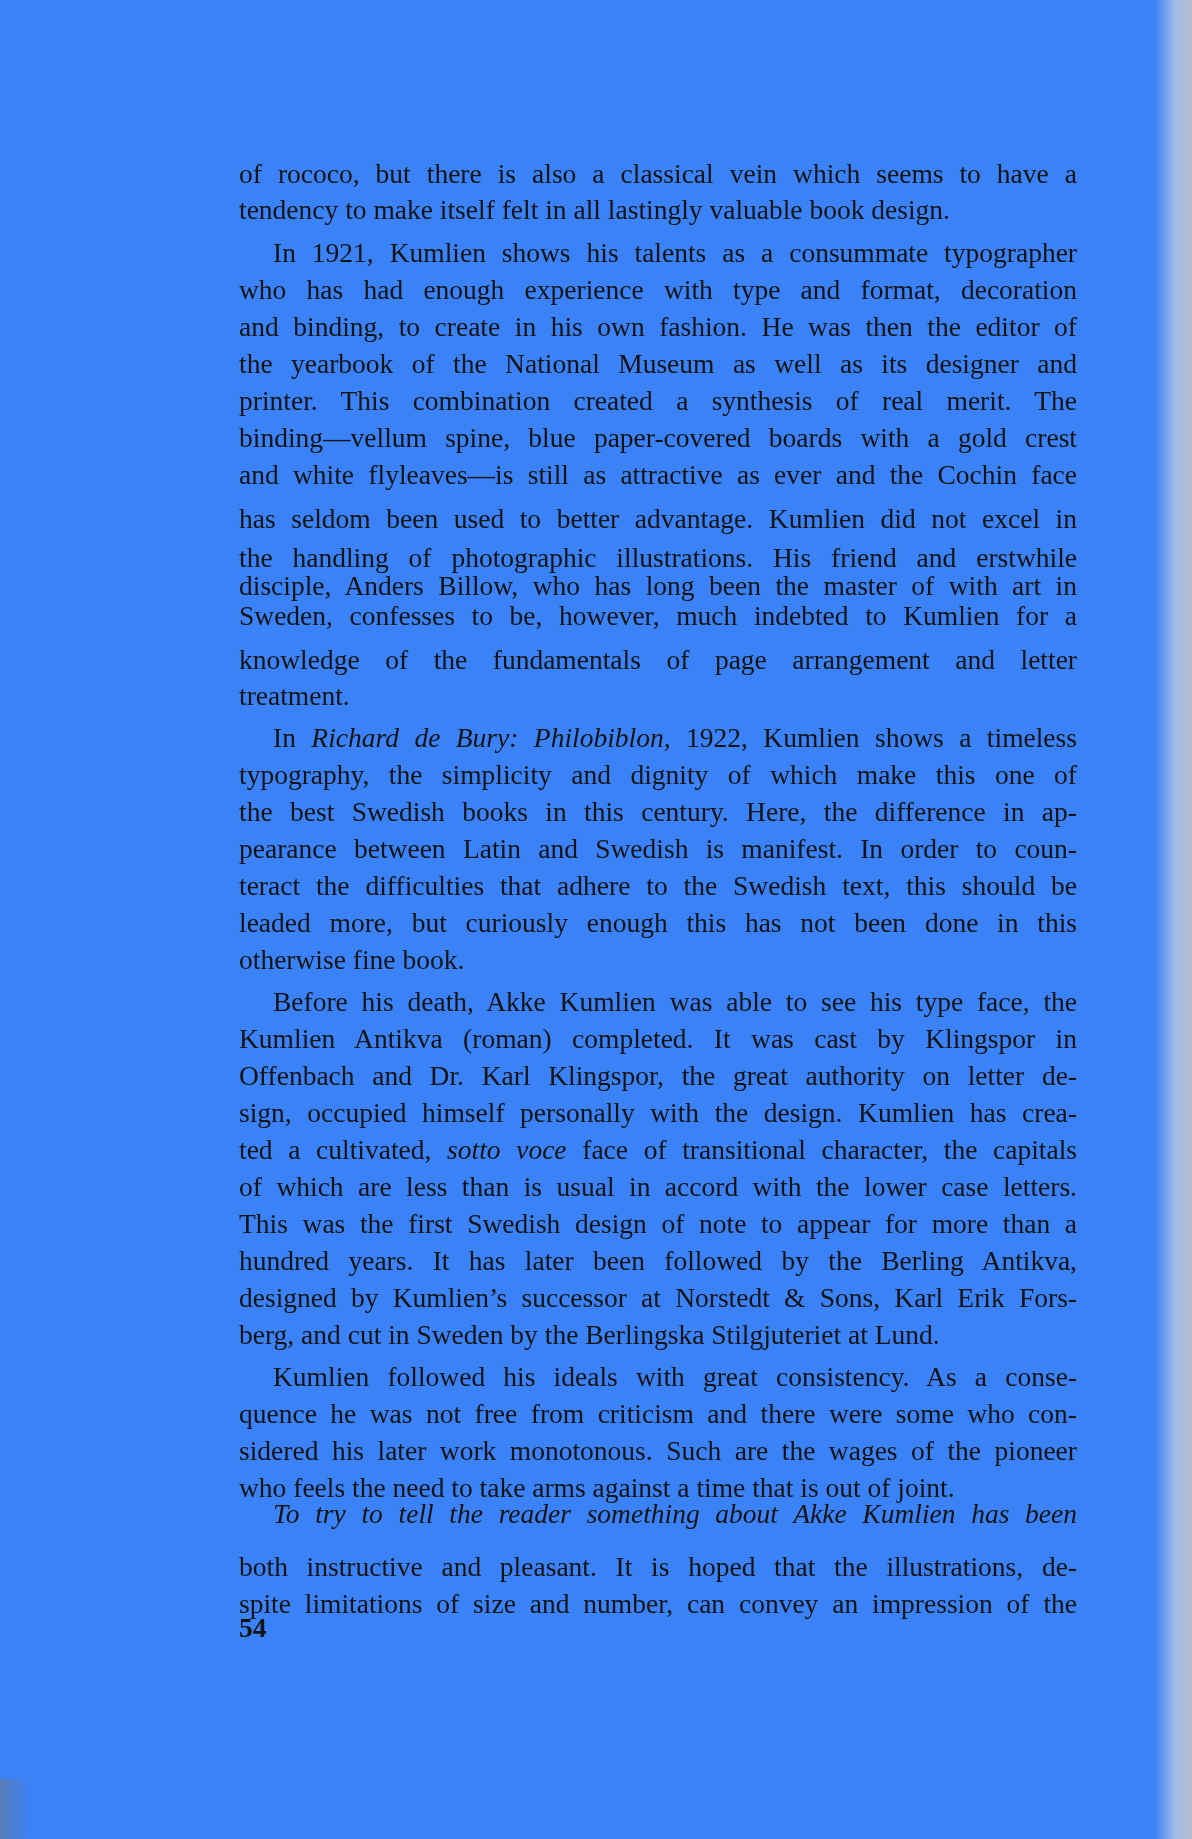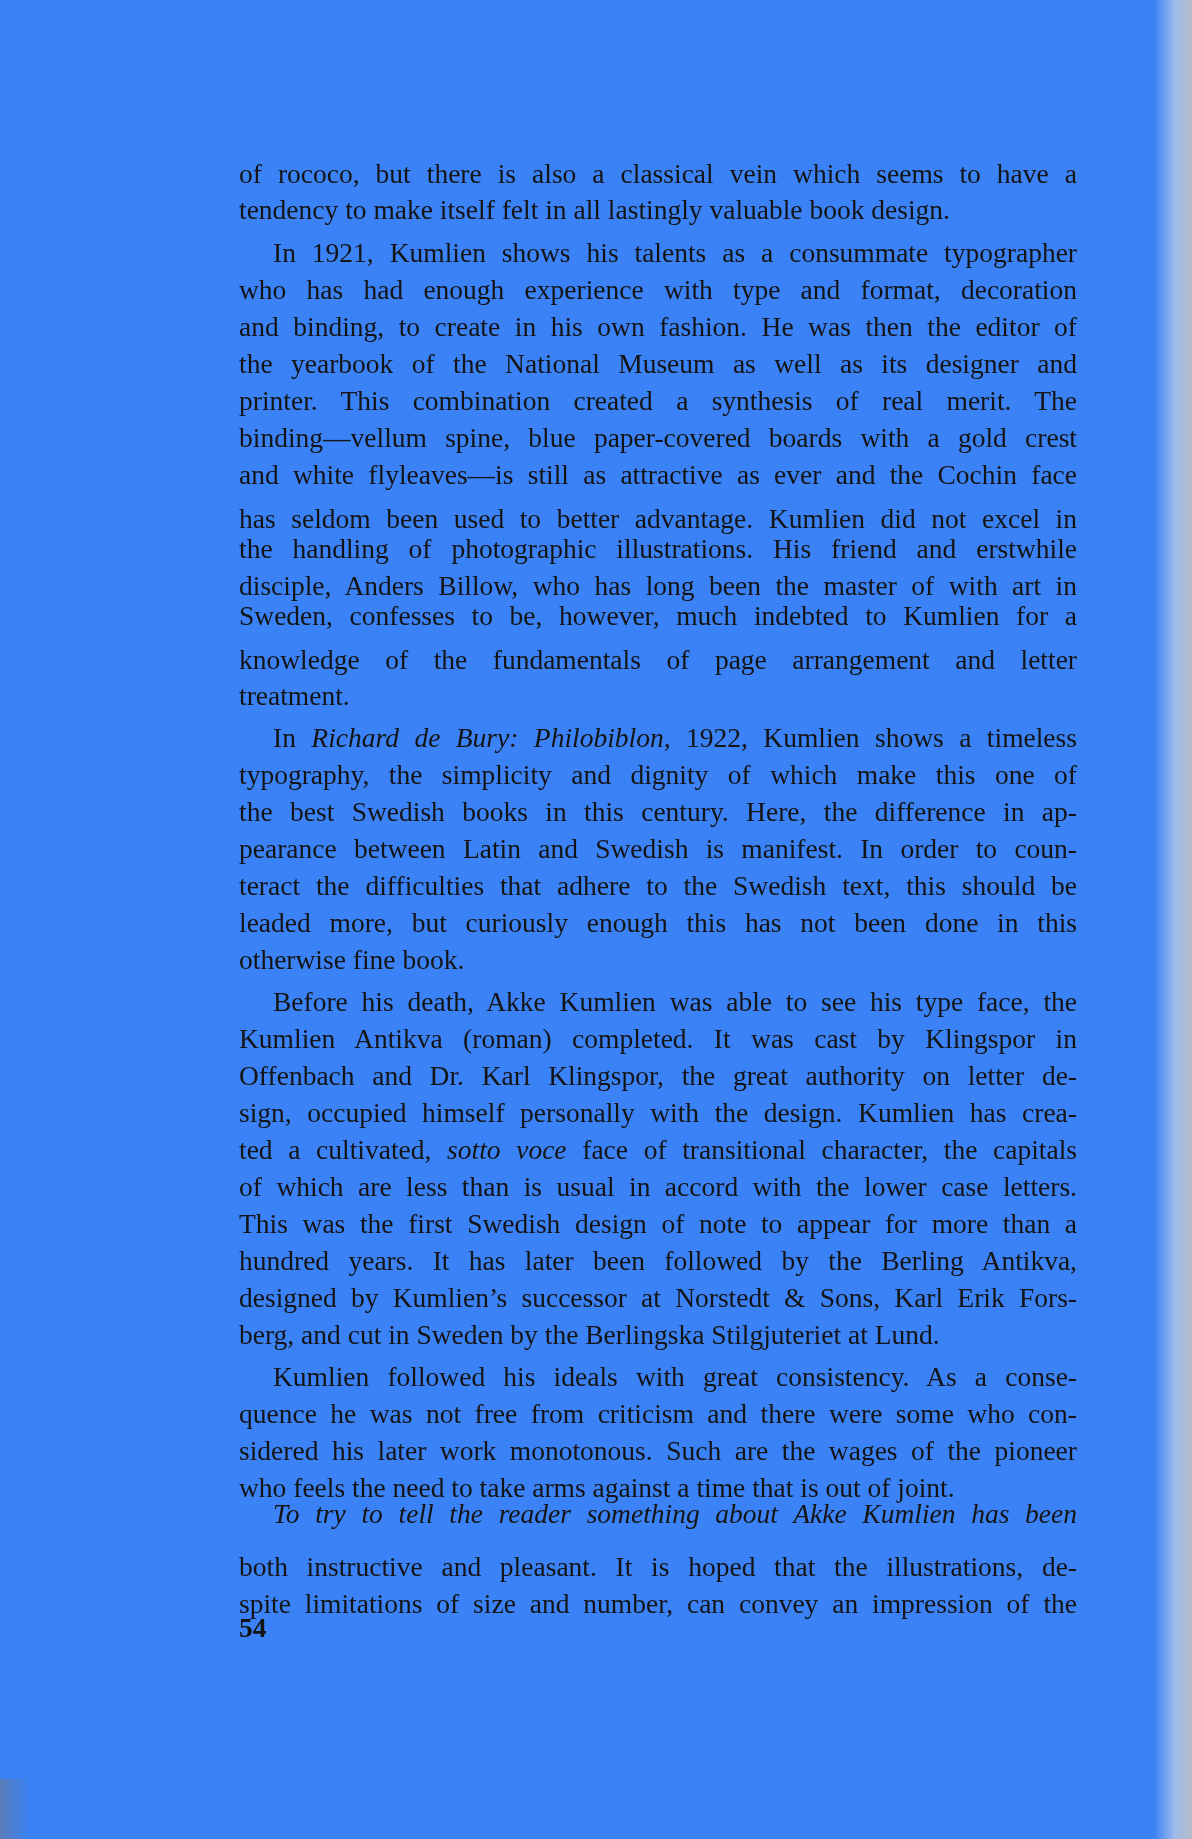--- a/index.html
+++ b/index.html
@@ -83,21 +83,21 @@
       <div class="line" style="top: 0px;">of rococo, but there is also a classical vein which seems to have a</div>
       <div class="line last" style="top: 36px;">tendency to make itself felt in all lastingly valuable book design.</div>
       <div class="line indent" style="top: 79px;">In 1921, Kumlien shows his talents as a consummate typographer</div>
       <div class="line" style="top: 116px;">who has had enough experience with type and format, decoration</div>
       <div class="line" style="top: 153px;">and binding, to create in his own fashion. He was then the editor of</div>
       <div class="line" style="top: 190px;">the yearbook of the National Museum as well as its designer and</div>
       <div class="line" style="top: 227px;">printer. This combination created a synthesis of real merit. The</div>
       <div class="line" style="top: 264px;">binding—vellum spine, blue paper-covered boards with a gold crest</div>
       <div class="line" style="top: 301px;">and white flyleaves—is still as attractive as ever and the Cochin face</div>
       <div class="line" style="top: 345px;">has seldom been used to better advantage. Kumlien did not excel in</div>
-      <div class="line" style="top: 375px;">the handling of photographic illustrations. His friend and erstwhile</div>
+      <div class="line" style="top: 384px;">the handling of photographic illustrations. His friend and erstwhile</div>
       <div class="line" style="top: 412px;">disciple, Anders Billow, who has long been the master of with art in</div>
       <div class="line" style="top: 442px;">Sweden, confesses to be, however, much indebted to Kumlien for a</div>
       <div class="line" style="top: 486px;">knowledge of the fundamentals of page arrangement and letter</div>
       <div class="line last" style="top: 522px;">treatment.</div>
       <div class="line indent" style="top: 564px;"><span style="white-space: pre;">In </span><i>Richard de Bury: Philobiblon,</i><span style="white-space: pre;"> 1922, Kumlien shows a timeless</span></div>
       <div class="line" style="top: 601px;">typography, the simplicity and dignity of which make this one of</div>
       <div class="line" style="top: 638px;">the best Swedish books in this century. Here, the difference in ap-</div>
       <div class="line" style="top: 675px;">pearance between Latin and Swedish is manifest. In order to coun-</div>
       <div class="line" style="top: 712px;">teract the difficulties that adhere to the Swedish text, this should be</div>
       <div class="line" style="top: 749px;">leaded more, but curiously enough this has not been done in this</div>

